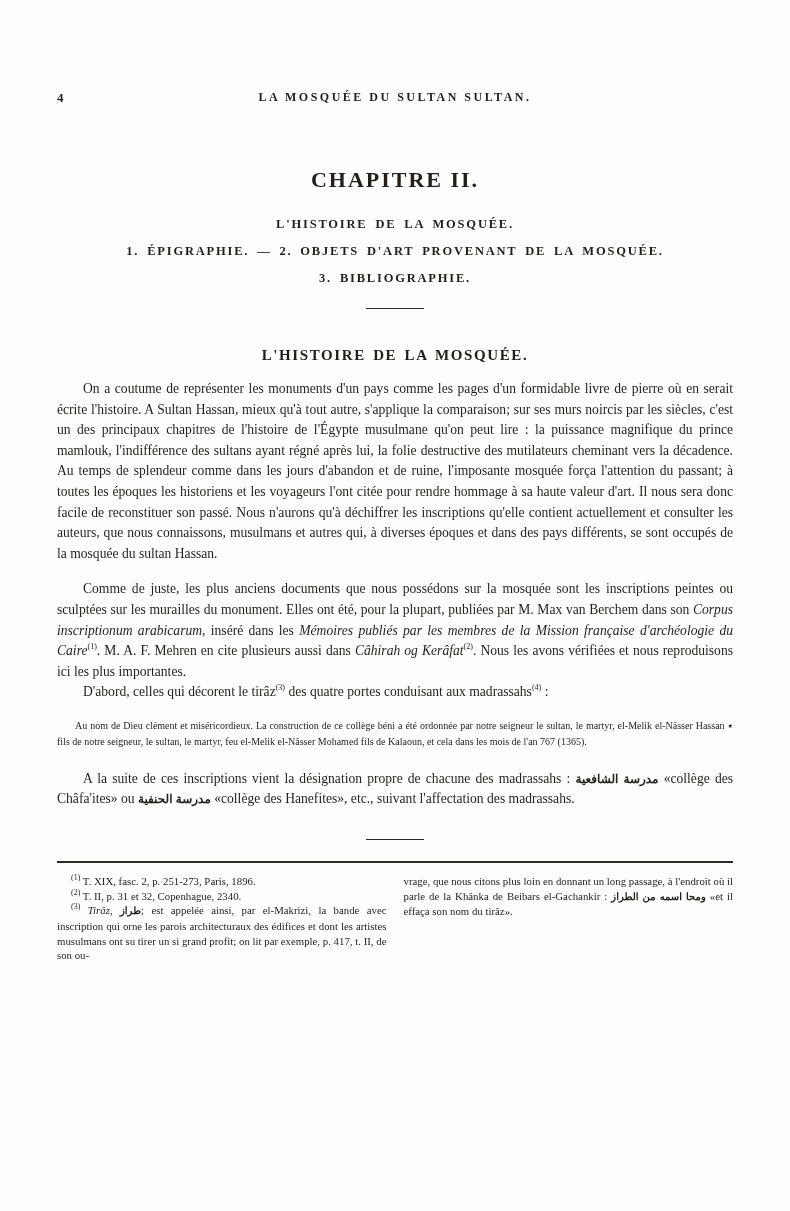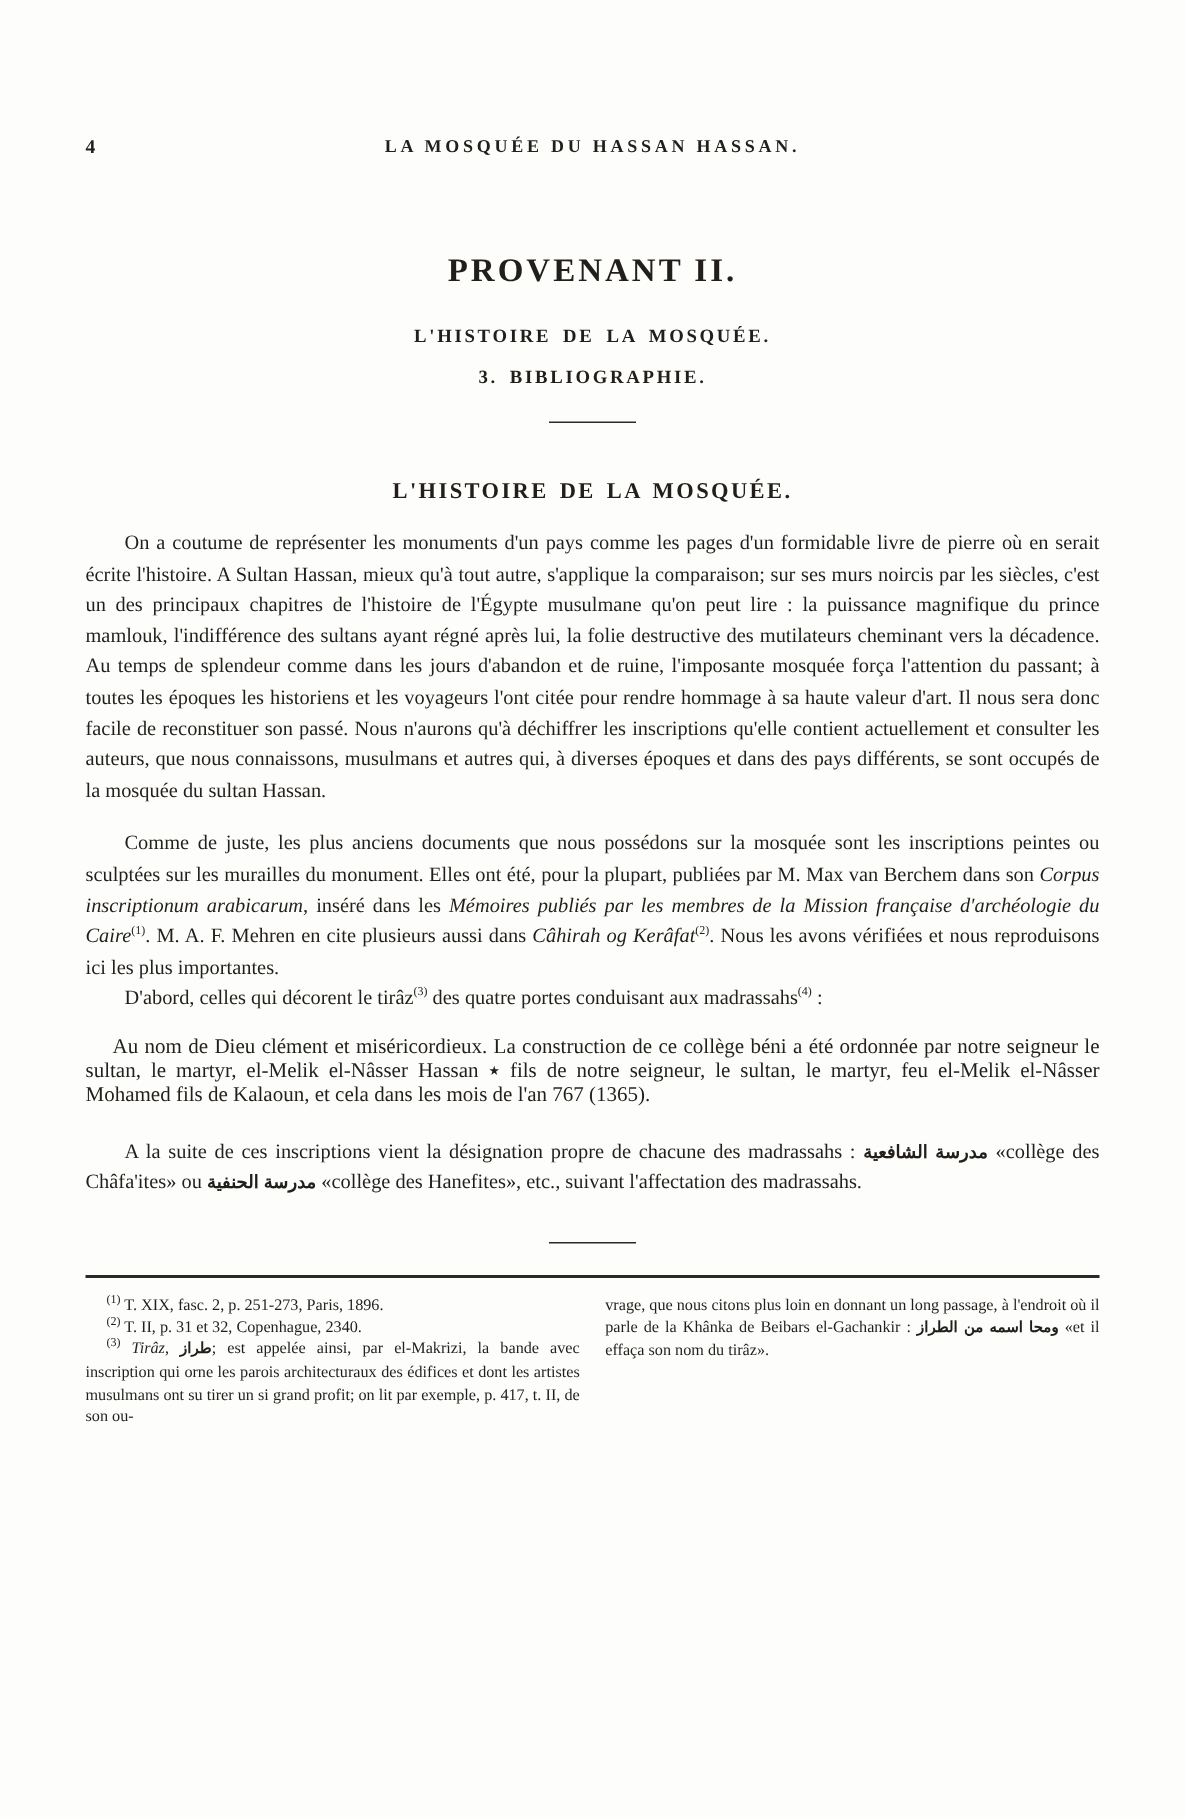--- a/index.html
+++ b/index.html
@@ -34,21 +34,21 @@
 
   i{font-style:italic;}
   sup.fnref{font-size:8px;line-height:0;vertical-align:super;letter-spacing:0;}
 
   .arabic-block{margin-top:24px;direction:rtl;text-align:justify;
     font-family:"DejaVu Sans",sans-serif;font-weight:bold;
     font-size:16.5px;line-height:33px;}
   .arabic-inline{direction:rtl;unicode-bidi:isolate;
     font-family:Liberation Sans, sans-serif;font-weight:bold;font-size:12px;}
 
-  .translation{margin-top:15px;font-size:14px;line-height:15.9px;
+  .translation{margin-top:15px;font-size:10px;line-height:15.9px;
     text-align:justify;text-indent:18px;}
 
   .madrassah-p{margin-top:19px;}
 
   .rule-small.mid{margin-top:29px;}
 
   .tombeau-p{margin-top:26px;}
 
   .footnote-rule{margin-top:21px;border:none;border-top:2px solid #2c2824;width:100%;}
 
@@ -59,25 +59,26 @@
   .fn-col p.no-indent{text-indent:0;}
   .fn-col .arabic-inline{font-size:10px;font-weight:bold;}
 </style>
 </head>
 <body>
 
 <div class="page">
 
   <div class="running-head">
     <span class="pagenum">4</span>
-    <span>LA MOSQUÉE DU HASSAN HASSAN.</span>
+    <span>LA MOSQUÉE DU SULTAN SULTAN.</span>
   </div>
 
-  <div class="chapter-title">PROVENANT II.</div>
+  <div class="chapter-title">CHAPITRE II.</div>
   <div class="chapter-sub">L'HISTOIRE DE LA MOSQUÉE.</div>
+  <div class="chapter-sub">1. ÉPIGRAPHIE. — 2. OBJETS D'ART PROVENANT DE LA MOSQUÉE.</div>
   <div class="chapter-sub">3. BIBLIOGRAPHIE.</div>
 
   <hr class="rule-small">
 
   <div class="section-heading">L'HISTOIRE DE LA MOSQUÉE.</div>
 
   <p class="body-p">On a coutume de représenter les monuments d'un pays comme les pages d'un formidable livre de pierre où en serait écrite l'histoire. A Sultan Hassan, mieux qu'à tout autre, s'applique la comparaison; sur ses murs noircis par les siècles, c'est un des principaux chapitres de l'histoire de l'Égypte musulmane qu'on peut lire : la puissance magnifique du prince mamlouk, l'indifférence des sultans ayant régné après lui, la folie destructive des mutilateurs cheminant vers la décadence. Au temps de splendeur comme dans les jours d'abandon et de ruine, l'imposante mosquée força l'attention du passant; à toutes les époques les historiens et les voyageurs l'ont citée pour rendre hommage à sa haute valeur d'art. Il nous sera donc facile de reconstituer son passé. Nous n'aurons qu'à déchiffrer les inscriptions qu'elle contient actuellement et consulter les auteurs, que nous connaissons, musulmans et autres qui, à diverses époques et dans des pays différents, se sont occupés de la mosquée du sultan Hassan.</p>
 
 
   <p class="body-p"><span>Comme de juste, les plus anciens documents que nous possédons sur la mosquée sont les inscriptions peintes ou sculptées sur les murailles du monument. Elles ont été, pour la plupart, publiées par M. Max van Berchem dans son </span><i>Corpus inscriptionum arabicarum</i><span>, inséré dans les </span><i>Mémoires publiés par les membres de la Mission française d'archéologie du Caire</i><sup class="fnref">(1)</sup><span>. M. A. F. Mehren en cite plusieurs aussi dans </span><i>Câhirah og Kerâfat</i><sup class="fnref">(2)</sup><span>. Nous les avons vérifiées et nous reproduisons ici les plus importantes.</span></p>

